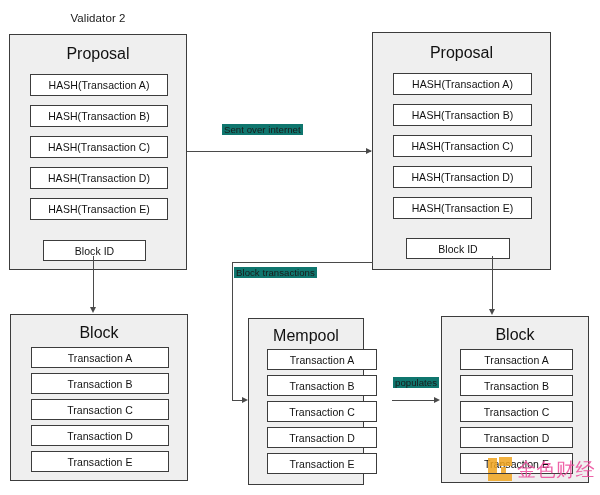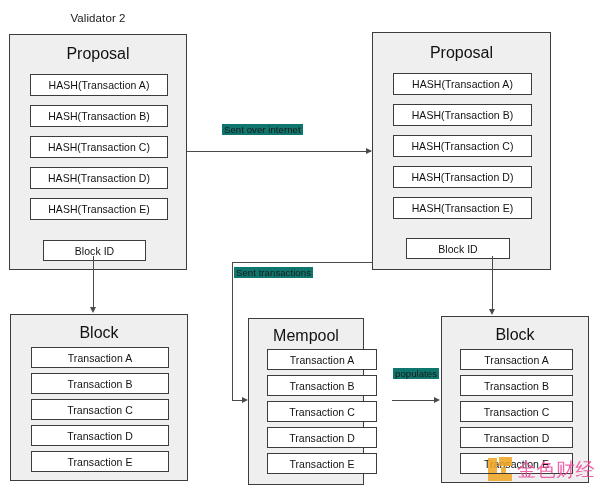--- a/index.html
+++ b/index.html
@@ -213,25 +213,25 @@
   <div class="edge edge-v" style="left:93px; top:256px; width:1.3px; height:52px;"></div>
   <div class="arrowhead arrow-down" style="left:90px; top:307px;"></div>
 
   <div class="edge edge-v" style="left:492px; top:256px; width:1.3px; height:54px;"></div>
   <div class="arrowhead arrow-down" style="left:489px; top:309px;"></div>
 
   <div class="edge edge-h" style="left:232px; top:262px; width:141px;"></div>
   <div class="edge edge-v" style="left:232px; top:262px; height:139px;"></div>
   <div class="edge edge-h" style="left:232px; top:400px; width:11px;"></div>
   <div class="arrowhead arrow-right" style="left:242px; top:397px;"></div>
-  <div class="edge-label" style="left:234px; top:267px;">Sent transactions</div>
+  <div class="edge-label" style="left:234px; top:267px;">Block transactions</div>
 
   <div class="edge edge-h" style="left:392px; top:400px; width:43px;"></div>
   <div class="arrowhead arrow-right" style="left:434px; top:397px;"></div>
-  <div class="edge-label" style="left:393px; top:368px;">populates</div>
+  <div class="edge-label" style="left:393px; top:377px;">populates</div>
 
   <div id="watermark">
     <span class="wm-mark">
       <span class="sq1"></span>
       <span class="sq2"></span>
       <span class="sq3"></span>
       <span class="sq4"></span>
     </span>
     <span class="wm-text">金色财经</span>
   </div>

